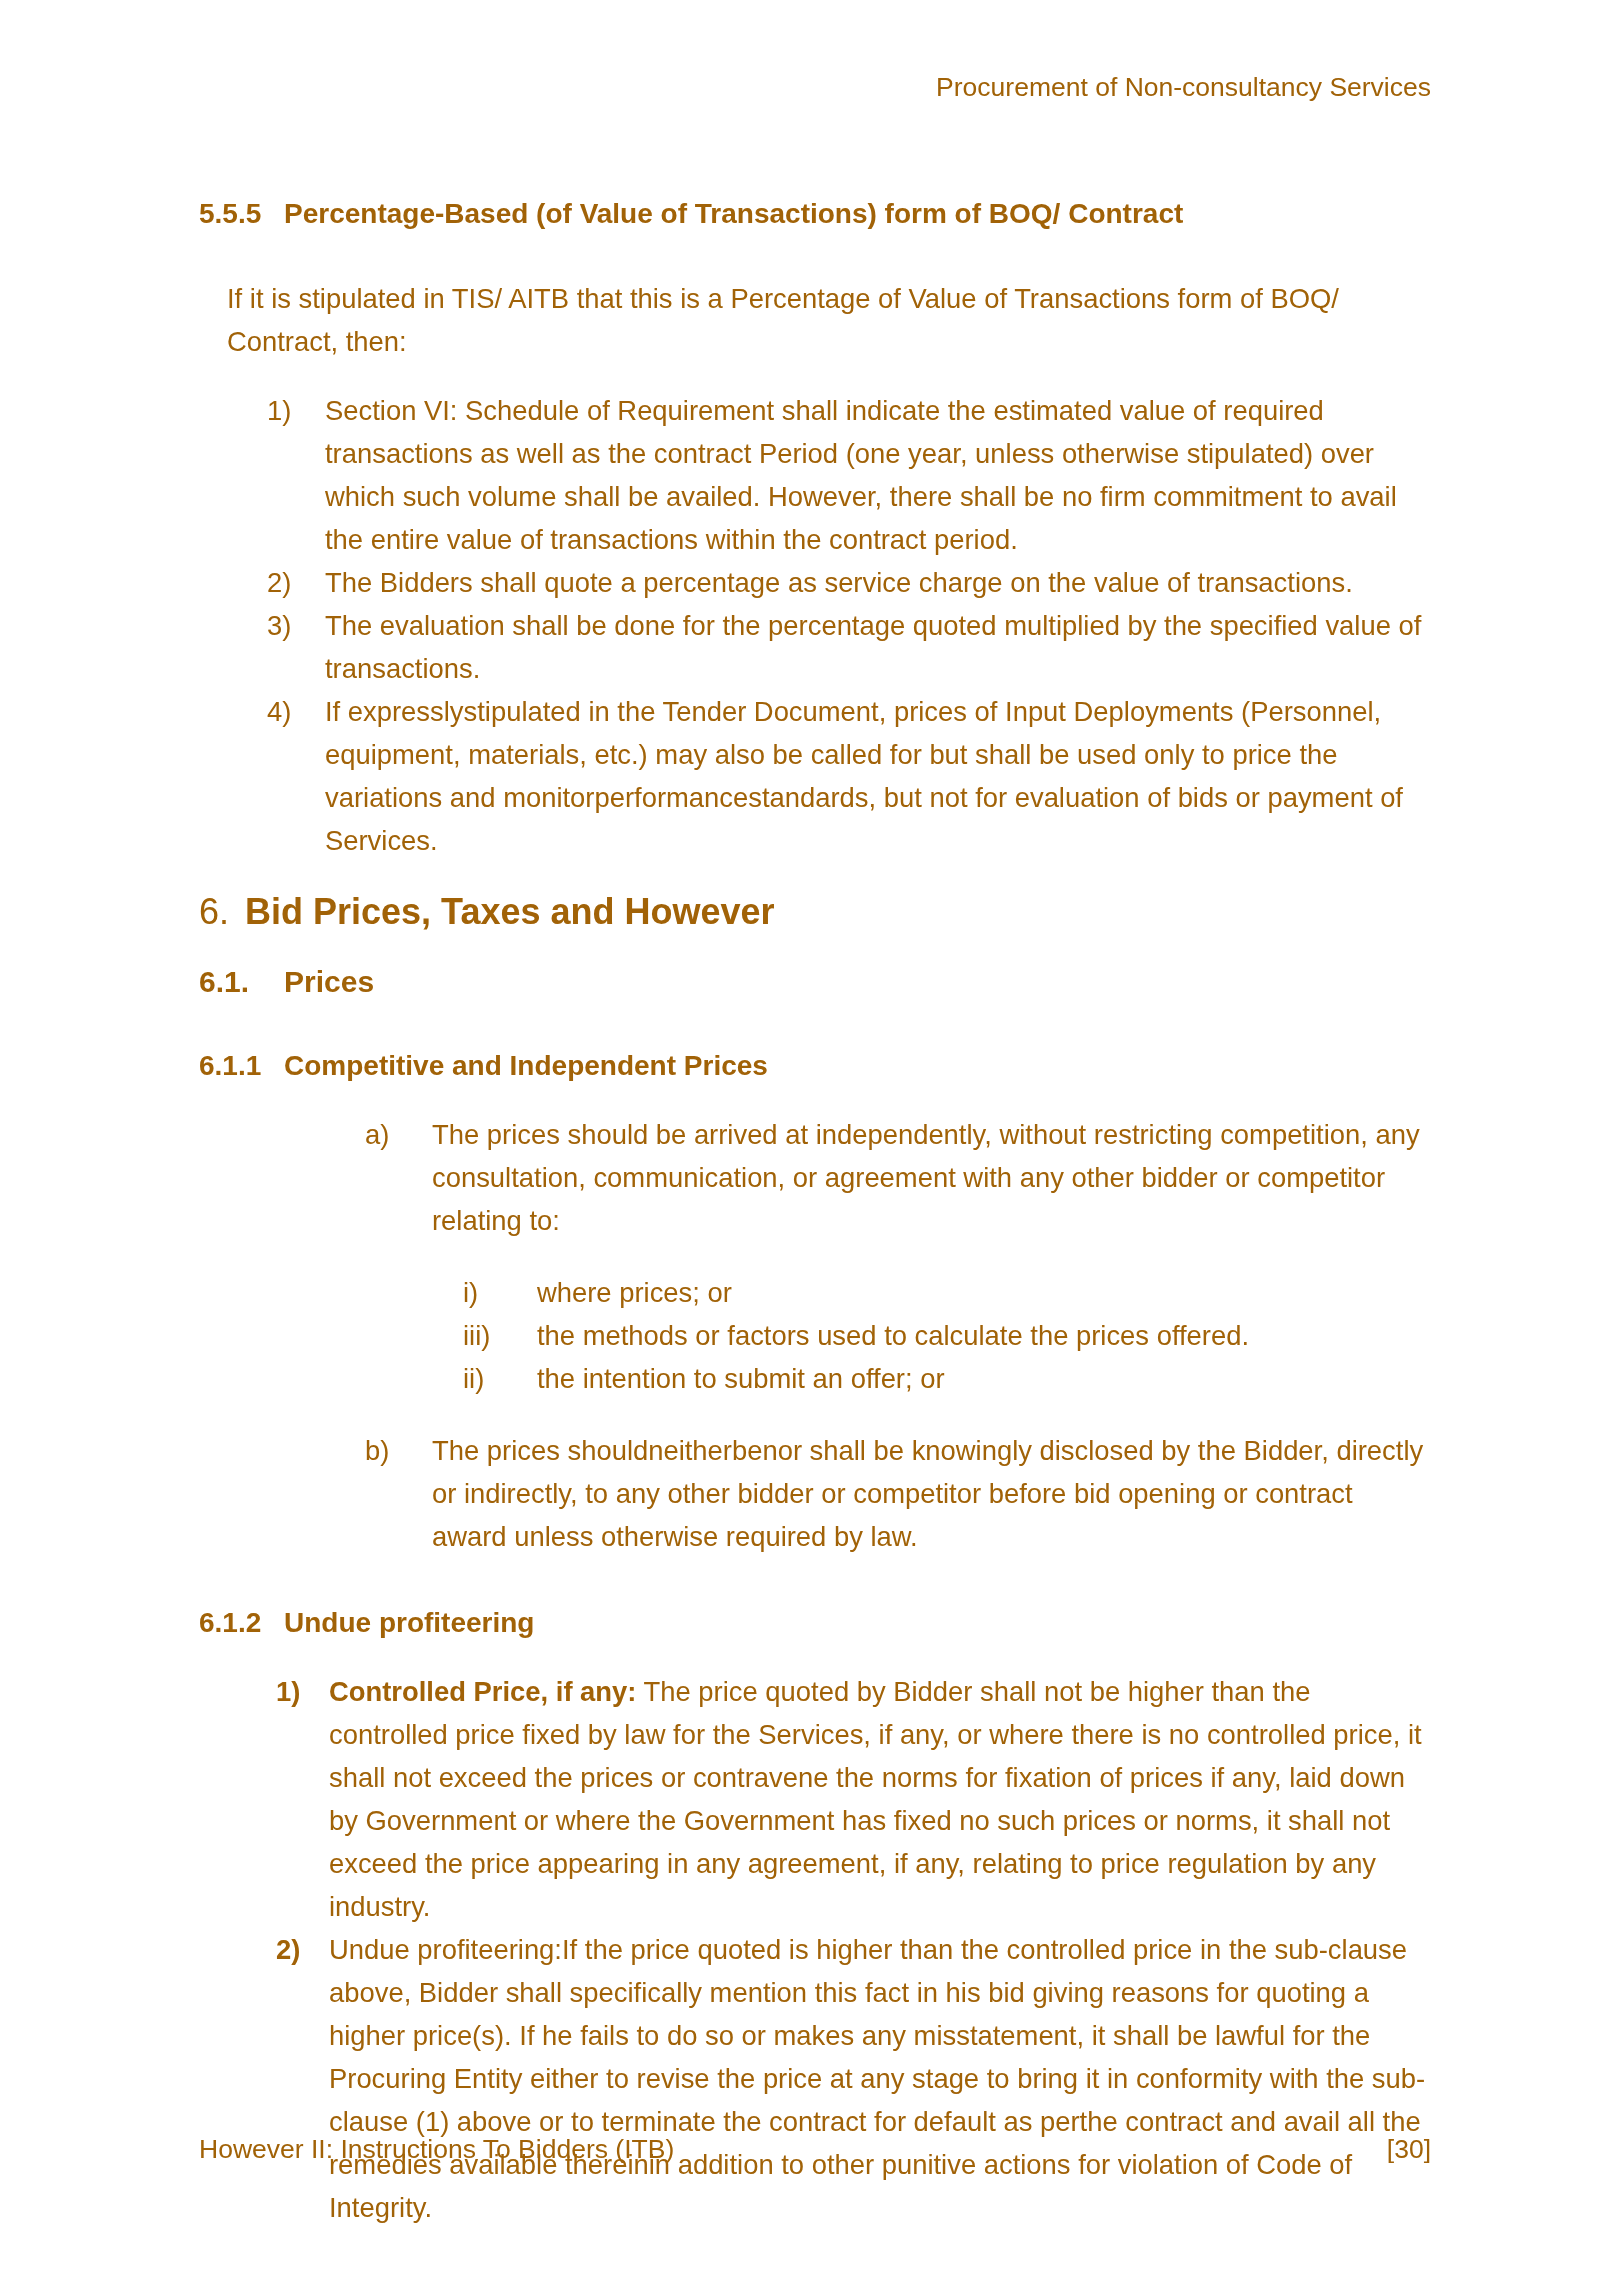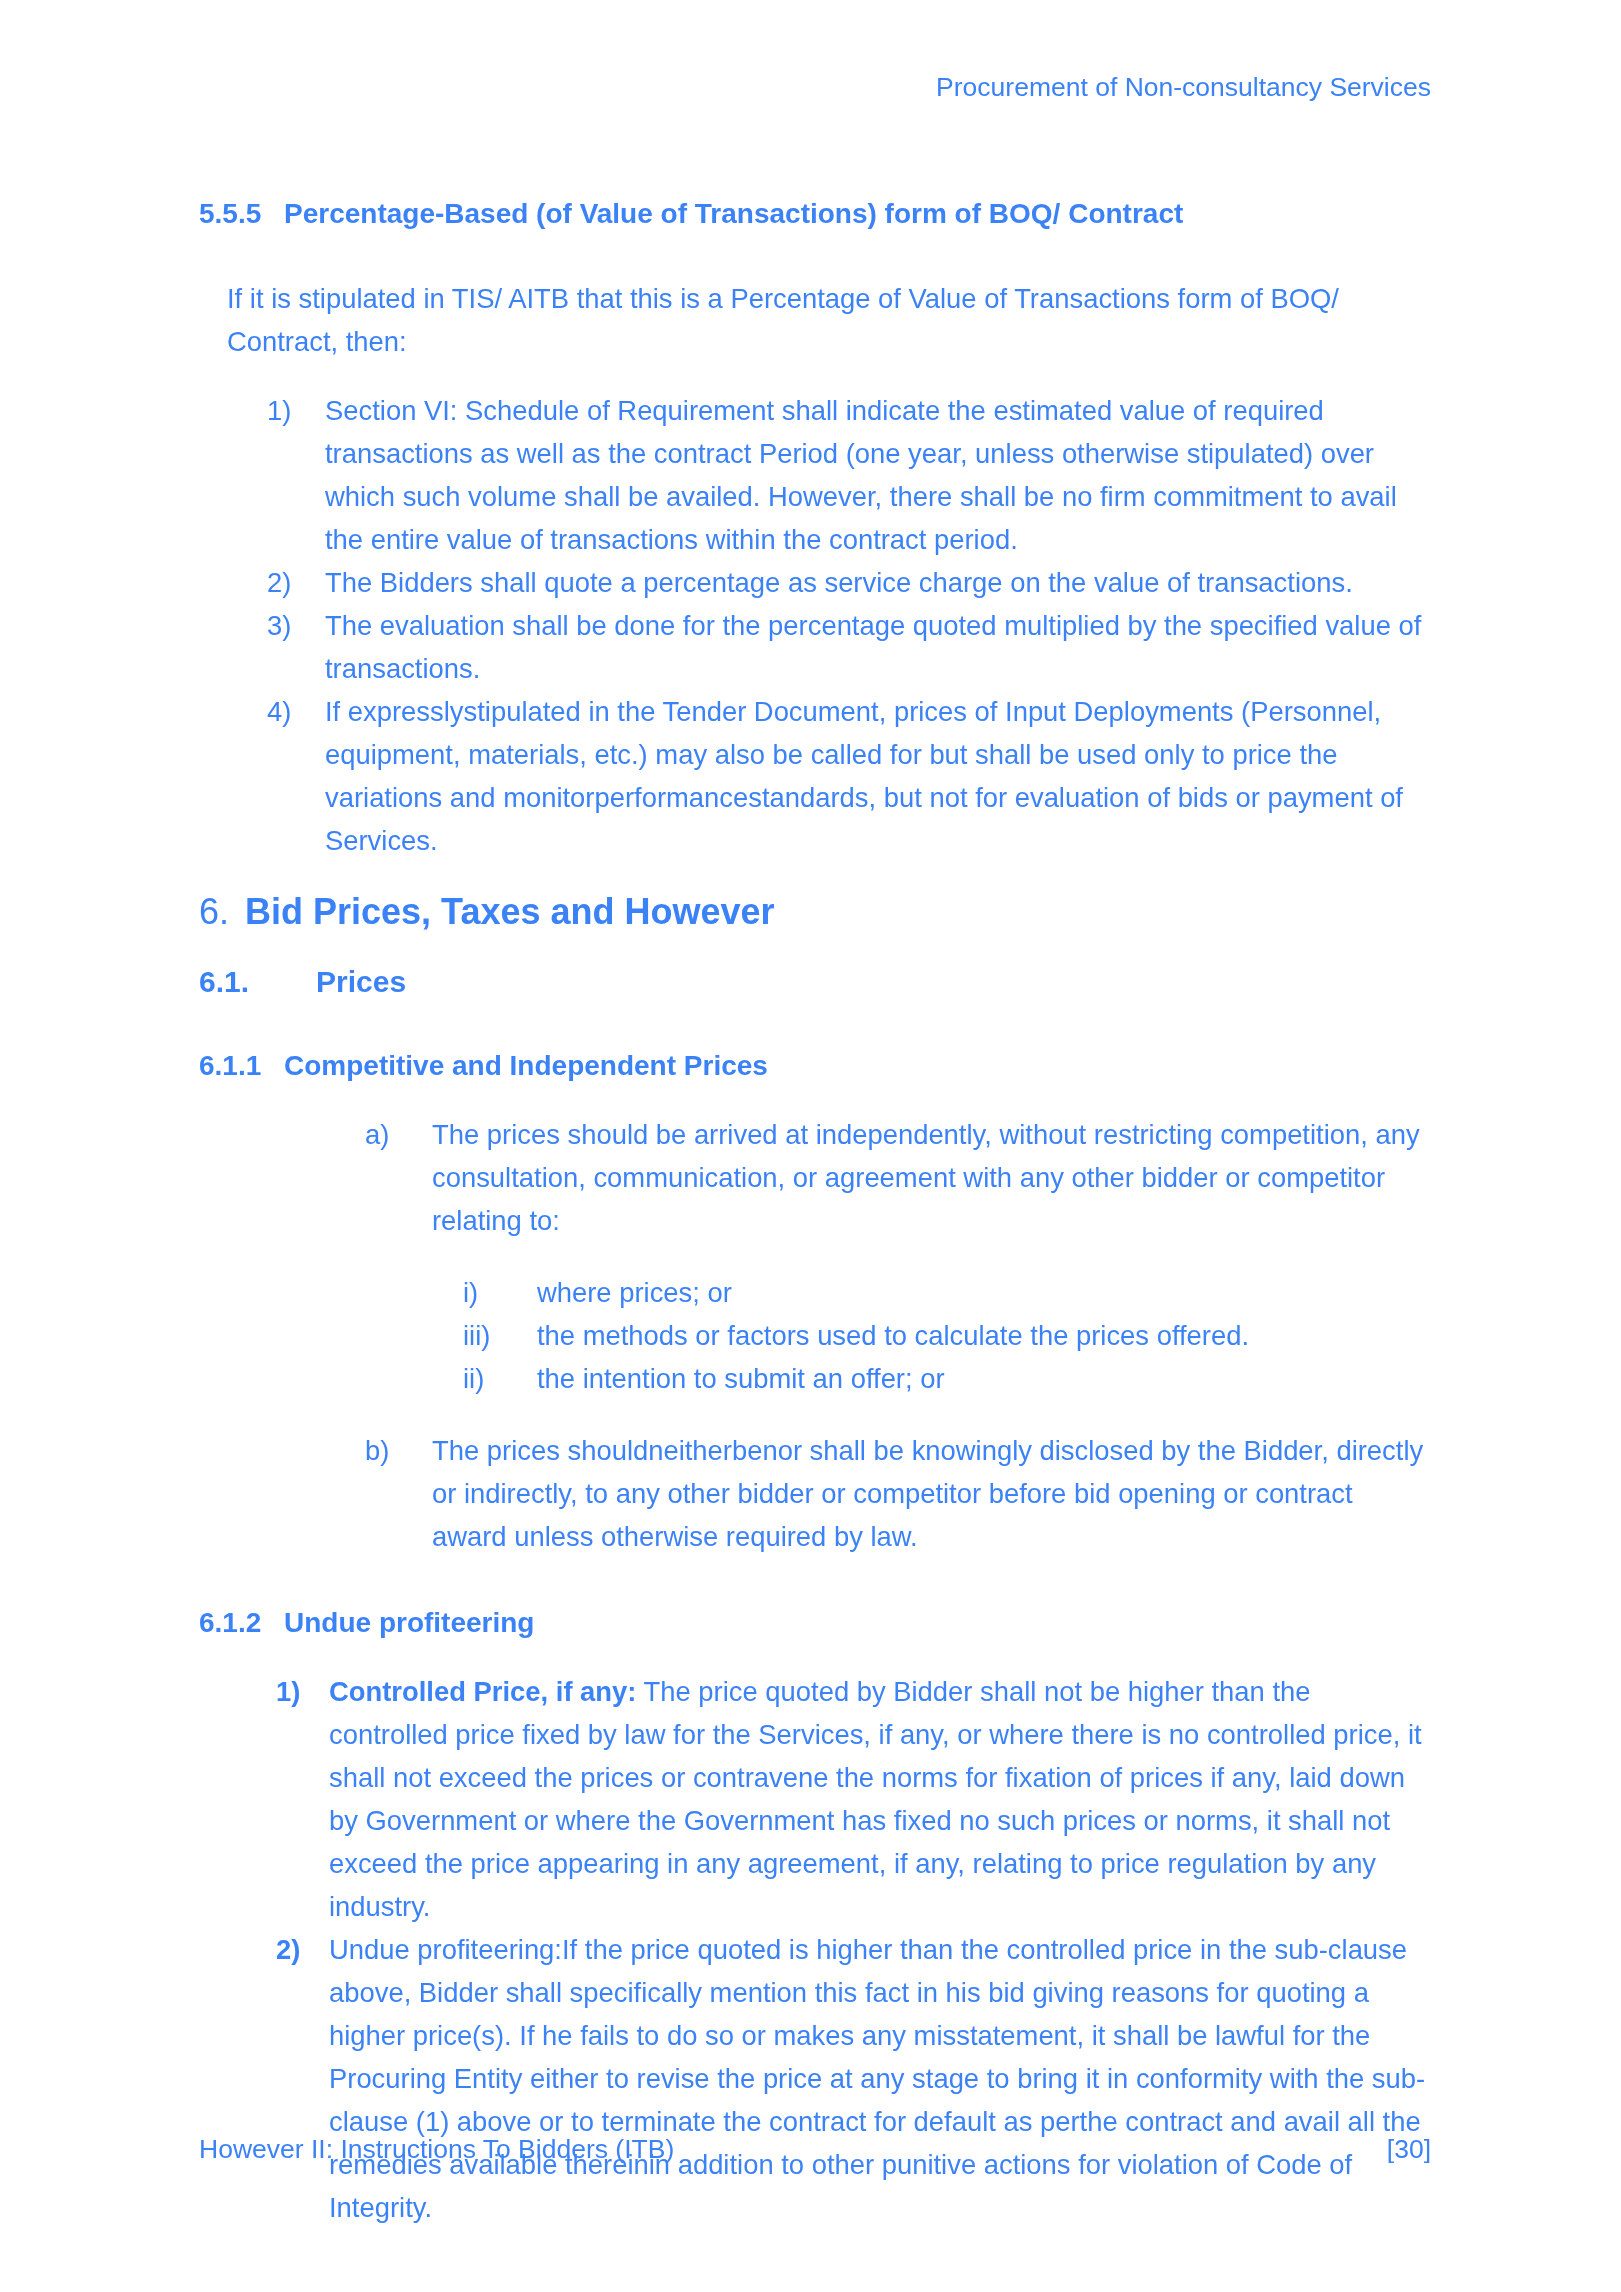--- a/index.html
+++ b/index.html
@@ -1,35 +1,35 @@
 <!DOCTYPE html>
 <html><head>
 <meta charset="utf-8">
 <style>
   html,body{margin:0;padding:0;background:#888;}
   .page{
-    width:1621px;height:2293px;background:#ffffff;color:#3b82f6;
+    width:1621px;height:2293px;background:#ffffff;color:#a16207;
     font-family:"Liberation Sans",sans-serif;
     position:relative;box-sizing:border-box;
     padding:71px 190px 0 199px;margin:0 auto;overflow:hidden;
   }
   .doc-header{text-align:right;font-size:26.5px;line-height:33px;}
   .body-text{font-size:27.4px;line-height:43px;margin-left:28px;}
   
   .h555{display:grid;grid-template-columns:85px 1fr;font-weight:bold;font-size:28px;line-height:37px;margin-top:91px;}
   .intro{margin-top:45px;}
   
   .list1{margin-top:25.5px;}
   .list1 .li{display:grid;grid-template-columns:58px 1fr;margin-left:40px;}
   
   .h6{display:grid;grid-template-columns:46px 1fr;font-size:36px;line-height:49px;margin-top:25.5px;}
   .h6 .num{font-weight:normal;}
   .h6 .ttl{font-weight:bold;}
   
-  .h61{display:grid;grid-template-columns:85px 1fr;font-weight:bold;font-size:30px;line-height:39px;margin-top:25.5px;gap:32px;}
+  .h61{display:grid;grid-template-columns:85px 1fr;font-weight:bold;font-size:30px;line-height:39px;margin-top:25.5px;}
   
   .h3s{display:grid;grid-template-columns:85px 1fr;font-weight:bold;font-size:28px;line-height:37px;margin-top:46px;}
   
   .li-ab{display:grid;grid-template-columns:67px 1fr;margin-left:166px;margin-top:29px;}
   
   .roman{margin-top:29px;}
   .roman .li{display:grid;grid-template-columns:74px 1fr;margin-left:236px;}
   
   .list2{margin-top:29px;}
   .list2 .li{display:grid;grid-template-columns:53px 1fr;margin-left:49px;}

